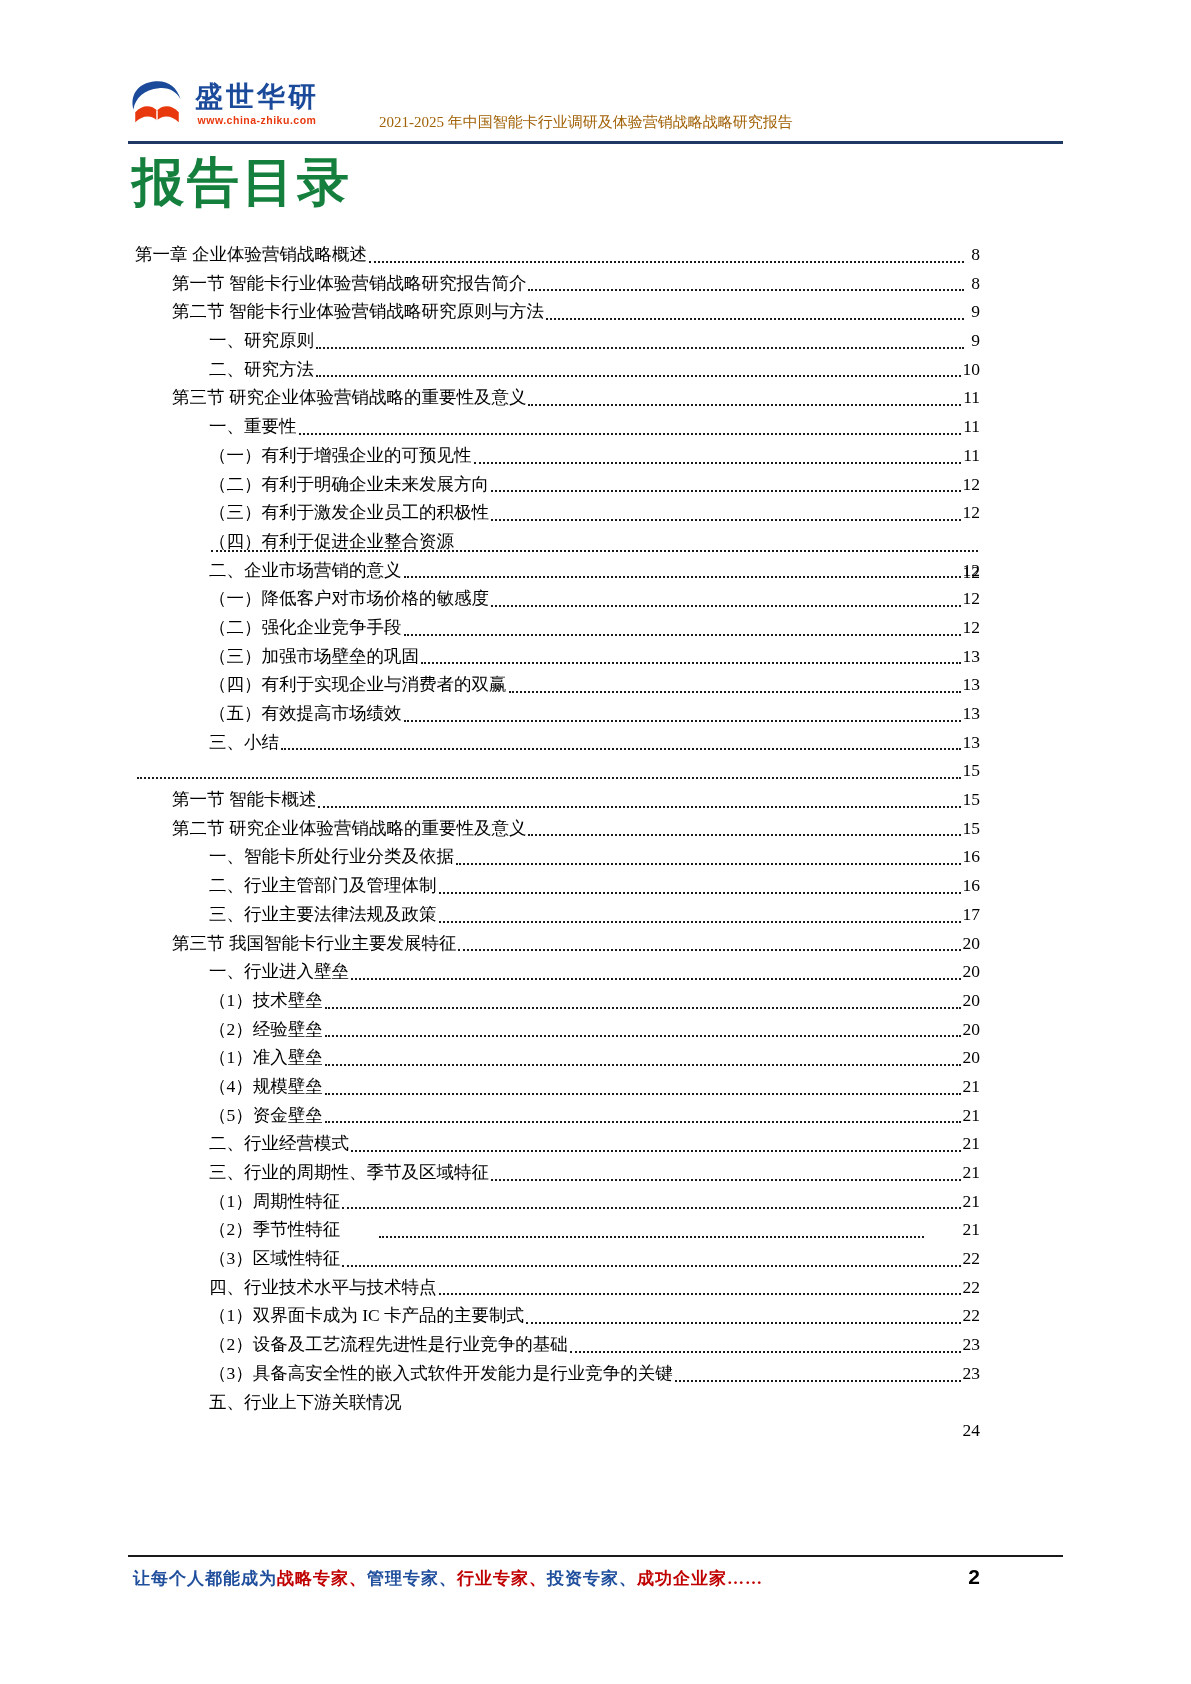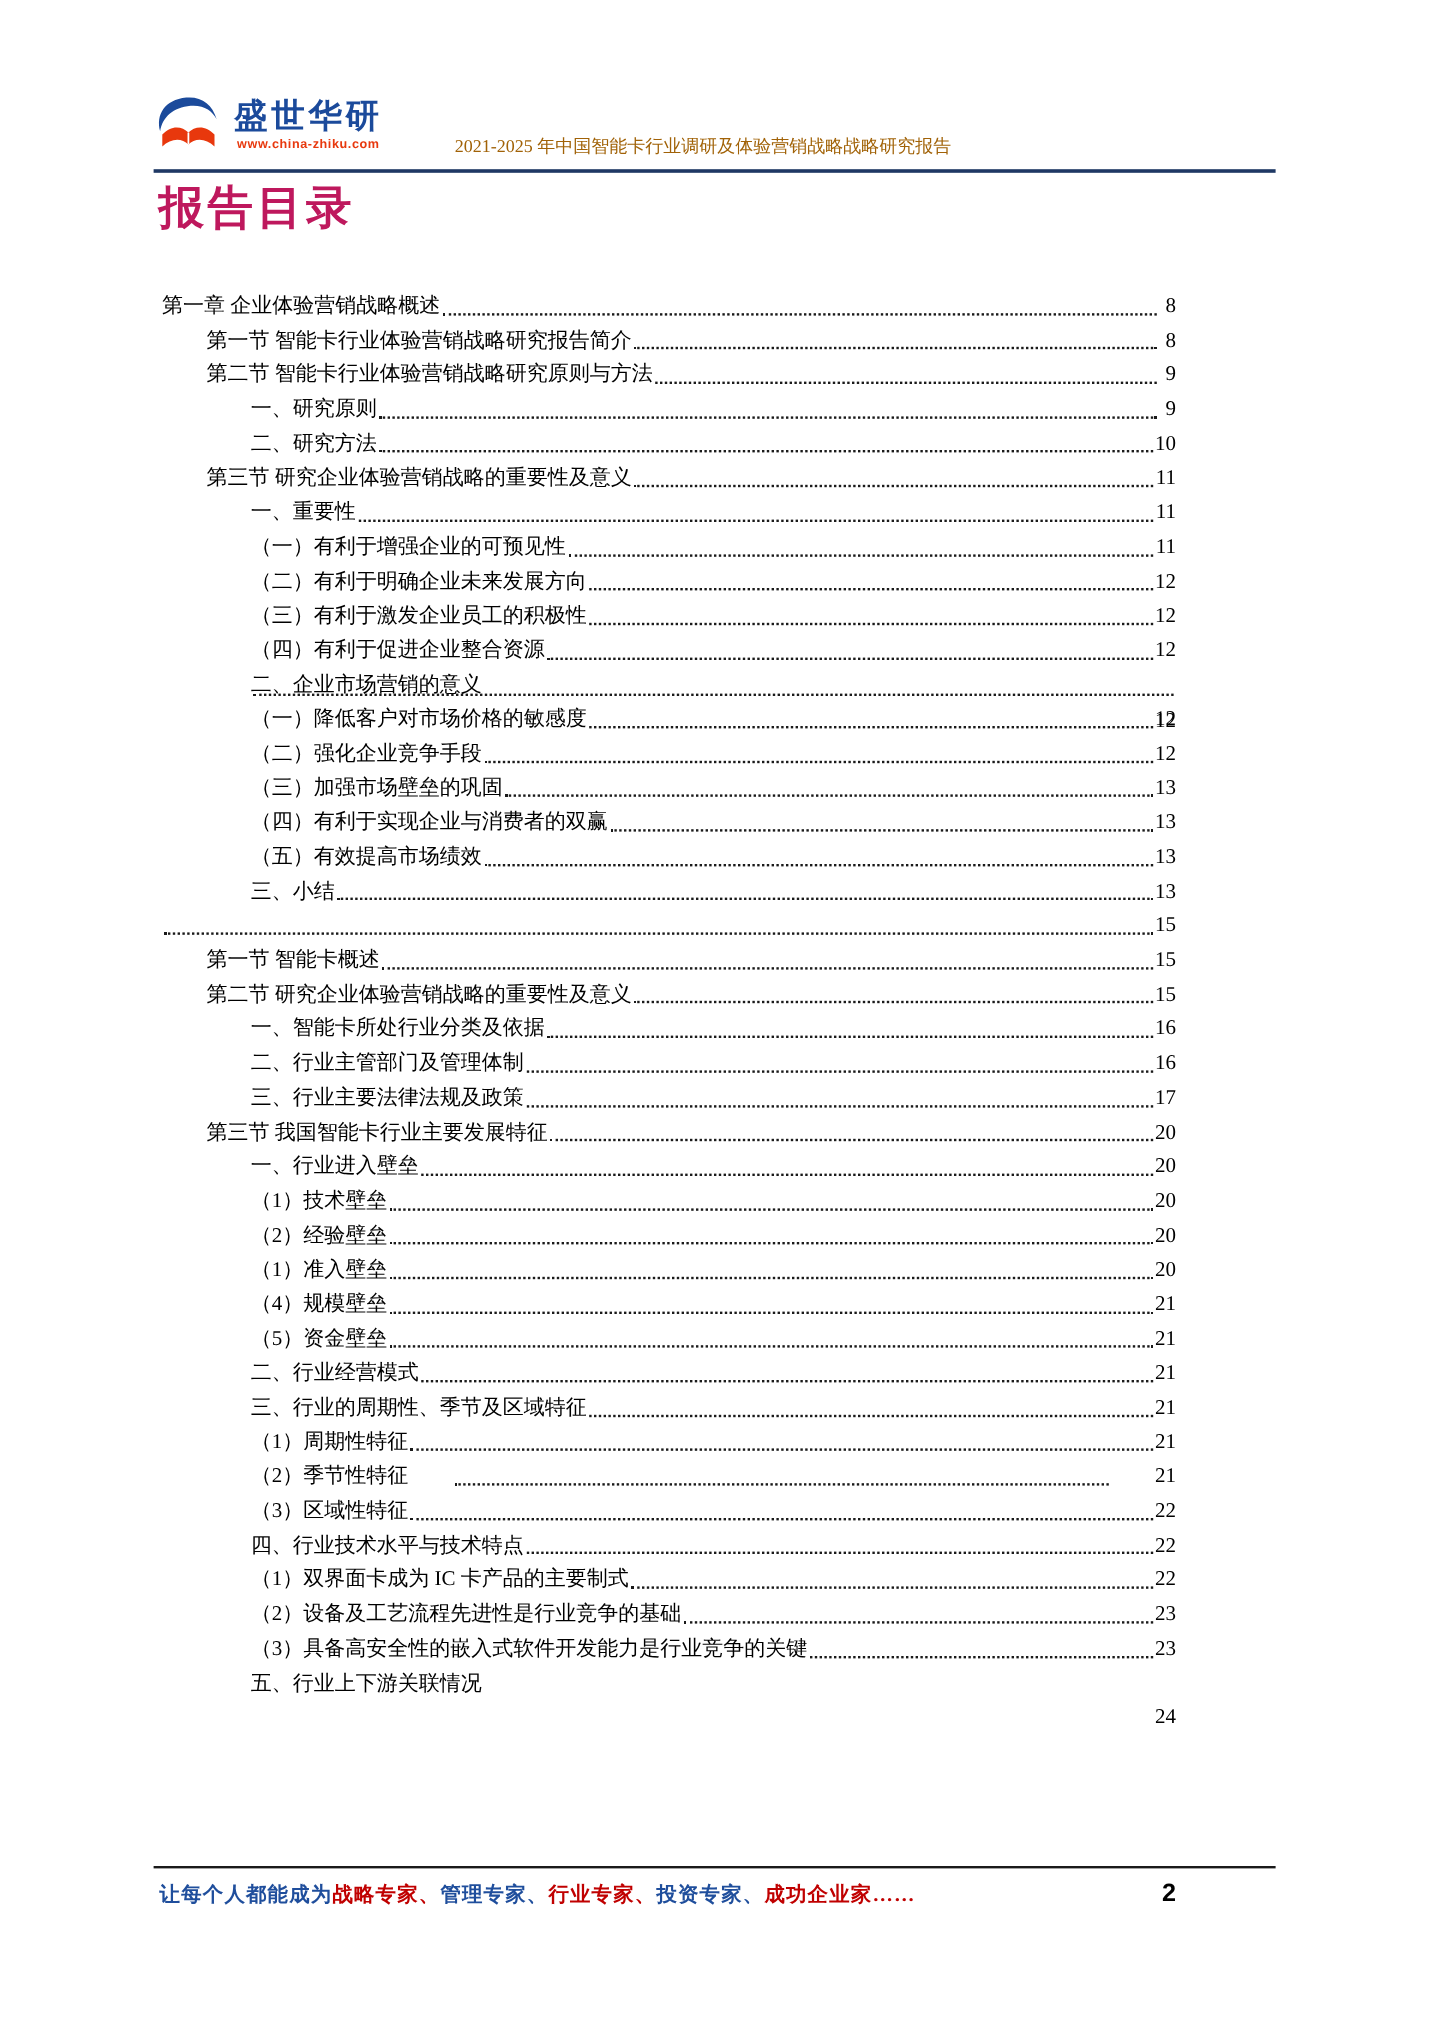--- a/index.html
+++ b/index.html
@@ -37,21 +37,21 @@
   }
   .header-rule {
     position: absolute; left: 128px; top: 141px;
     width: 935px; height: 3px; background: #1F3864;
   }
 
   
   .toc-title {
     position: absolute; left: 132px; top: 148px; margin: 0;
     font-family: Liberation Sans, sans-serif;
-    font-size: 38px; font-weight: 900; letter-spacing: 3px; color: #be185d;
+    font-size: 52px; font-weight: 900; letter-spacing: 3px; color: #15803d;
   }
 
   
   .toc {
     position: absolute; left: 135px; top: 240px; width: 845px;
   }
   .toc-row {
     display: flex; height: 28.7px; line-height: 28.7px;
     font-size: 17.5px; white-space: nowrap;
   }
@@ -147,26 +147,26 @@
       <div class="toc-row" style="padding-left: 74px;">
         <span class="toc-text">（二）有利于明确企业未来发展方向</span>
         <span class="leader"></span>
         <span class="toc-page">12</span>
       </div>
       <div class="toc-row" style="padding-left: 74px;">
         <span class="toc-text">（三）有利于激发企业员工的积极性</span>
         <span class="leader"></span>
         <span class="toc-page">12</span>
       </div>
-      <div class="toc-row" style="padding-left: 74px;">
+      <div class="toc-row" style="padding-left: 74px; flex-direction: column;">
         <span class="toc-text">（四）有利于促进企业整合资源</span>
         <span class="leader"></span>
         <span class="toc-page">12</span>
       </div>
-      <div class="toc-row" style="padding-left: 74px; flex-direction: column;">
+      <div class="toc-row" style="padding-left: 74px;">
         <span class="toc-text">二、企业市场营销的意义</span>
         <span class="leader"></span>
         <span class="toc-page">12</span>
       </div>
       <div class="toc-row" style="padding-left: 74px;">
         <span class="toc-text">（一）降低客户对市场价格的敏感度</span>
         <span class="leader"></span>
         <span class="toc-page">12</span>
       </div>
       <div class="toc-row" style="padding-left: 74px;">

